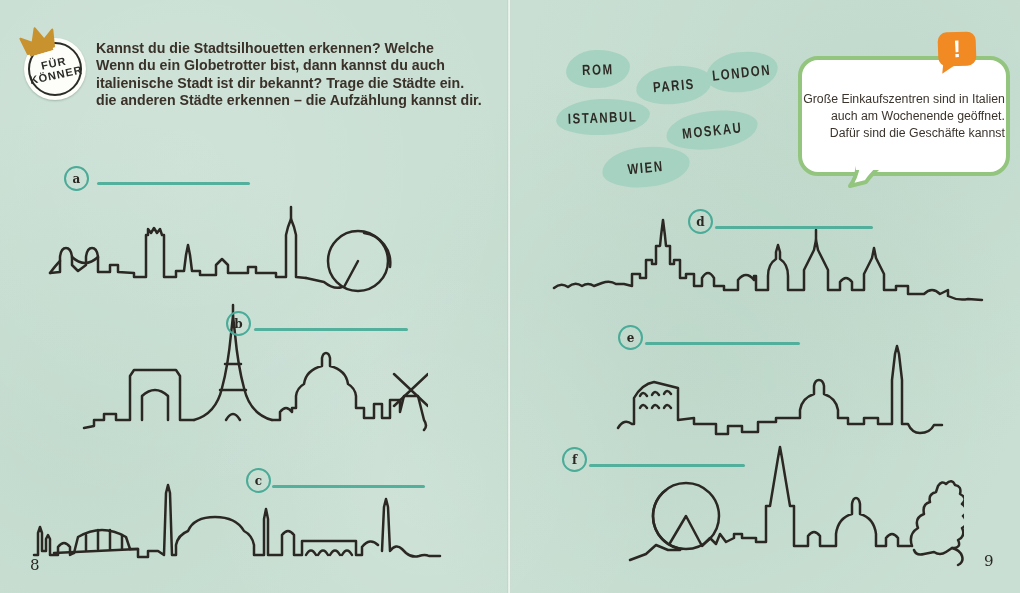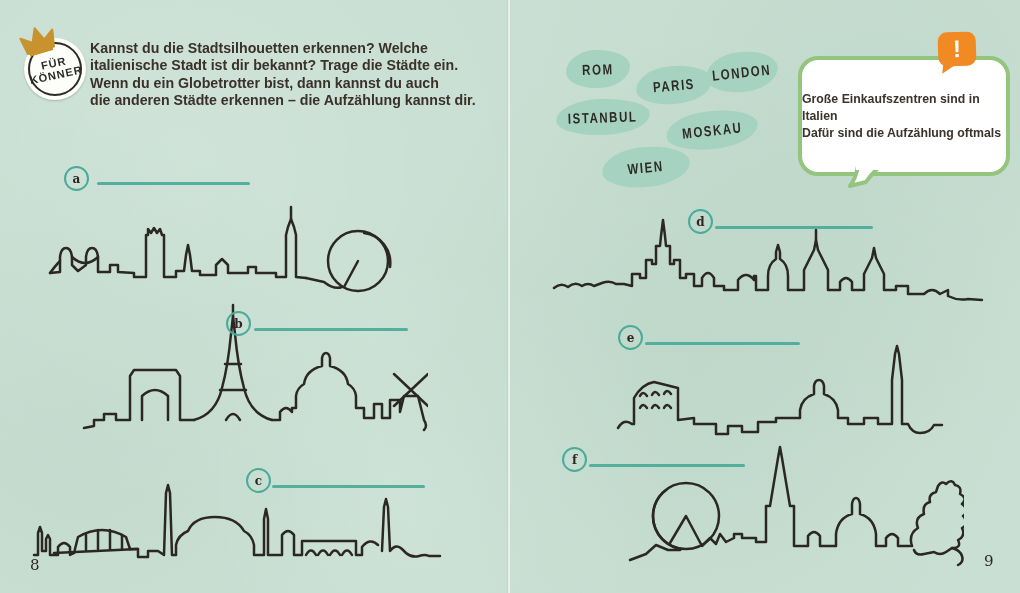--- a/index.html
+++ b/index.html
@@ -34,21 +34,21 @@
   .badge-ring{
     position:absolute;inset:4px;border:2px solid #2b2b27;border-radius:50%;
   }
   .badge-text{
     position:relative;transform:rotate(-12deg);text-align:center;
     font-weight:bold;font-size:11px;line-height:12px;letter-spacing:1px;color:#2b2b27;
   }
   .crown{position:absolute;left:2px;top:-4px;transform:rotate(-16deg);}
   
   .instructions{
-    position:absolute;left:90px;top:40px;width:370px;z-index:4;
+    position:absolute;left:96px;top:40px;width:370px;z-index:4;
     font-size:14.2px;font-weight:bold;color:#3a3129;line-height:17.4px;
   }
   .instr-line{white-space:nowrap;}
   
   .marker{
     position:absolute;width:21px;height:21px;border:2px solid #49ab98;border-radius:50%;
     background:rgba(255,255,255,0.0);display:flex;align-items:center;justify-content:center;
     font-family:"DejaVu Serif",serif;font-weight:bold;font-size:12px;color:#2b2722;z-index:5;
   }
   .blank{
@@ -72,21 +72,21 @@
   .pill-istanbul{left:556px;top:99px;width:94px;height:36px;transform:rotate(-2deg);}
   .pill-moskau{left:666px;top:111px;width:92px;height:38px;transform:rotate(-6deg);}
   .pill-wien{left:602px;top:147px;width:88px;height:40px;transform:rotate(-5deg);}
   
   .bubble{
     position:absolute;left:798px;top:56px;width:204px;height:112px;z-index:4;
     background:#ffffff;border:4px solid #93c57e;border-radius:20px;
     display:flex;align-items:center;justify-content:center;
   }
   .bubble-text{
-    text-align:left;font-size:12.3px;line-height:17px;color:#3a342c;font-weight:700;
+    text-align:right;font-size:12.3px;line-height:17px;color:#3a342c;font-weight:400;
   }
   .bubble-tail{position:absolute;left:846px;top:164px;z-index:5;}
   .alert{
     position:absolute;left:938px;top:32px;width:38px;height:34px;z-index:6;
     background:#f18a23;border-radius:9px;transform:rotate(-2deg);
     display:flex;align-items:center;justify-content:center;
   }
   .alert::after{
     content:"";position:absolute;left:4px;bottom:-8px;
     border-style:solid;border-width:10px 12px 0 0;border-color:#f18a23 transparent transparent transparent;
@@ -115,22 +115,22 @@
           <div>KÖNNER</div>
         </div>
       </div>
       <svg class="crown" width="36" height="28" viewBox="0 0 24 18">
         <path d="M3 16 L1 5 L8 10 L12 1 L16 10 L23 5 L21 16 Z M4 17.5 L20 17.5" fill="#c8932f" stroke="#c8932f" stroke-width="1.5" stroke-linejoin="round"></path>
       </svg>
     </div>
 
     <div class="instructions">
       <div class="instr-line">Kannst du die Stadtsilhouetten erkennen? Welche</div>
+      <div class="instr-line">Wenn du ein Globetrotter bist, dann kannst du auch</div>
       <div class="instr-line">italienische Stadt ist dir bekannt? Trage die Städte ein.</div>
-      <div class="instr-line">Wenn du ein Globetrotter bist, dann kannst du auch</div>
       <div class="instr-line">die anderen Städte erkennen – die Aufzählung kannst dir.</div>
     </div>
 
     <svg class="sky" style="left:48px;top:185px;" width="352" height="120" viewBox="0 0 352 120">
       <path d="M2 88 L12 87 L12 72 Q13 63 18 63 Q23 63 24 72 L24 80 L30 86 L38 80 L38 72 Q39 63 44 63 Q49 63 50 72 L50 87 L62 87 L62 80 L70 80 L70 87 L86 88 L86 92 L98 92 L98 50 L100 50 L100 44 L103 48 L106 43 L109 48 L112 44 L114 50 L116 50 L116 92 L128 92 L128 86 L136 86 L138 70 L140 60 L142 70 L144 86 L152 86 L152 90 L168 90 L168 80 L174 74 L180 80 L180 88 L200 88 L200 82 L208 82 L208 88 L228 88 L228 92 L238 92 L238 50 L240 42 L243 34 L246 42 L248 50 L248 92 L258 93"></path>
       <path d="M24 72 Q37 84 50 72"></path>
       <path d="M2 88 Q8 80 12 76"></path>
       <path d="M243 34 L243 22"></path>
       <path d="M258 93 L276 97 Q286 105 294 102"></path>
       <circle cx="310" cy="76" r="30"></circle>
@@ -196,21 +196,22 @@
     <div class="pill pill-moskau">
         <span>MOSKAU</span>
       </div>
     <div class="pill pill-wien">
         <span>WIEN</span>
       </div>
 
     <div class="bubble">
       <div class="bubble-text">
         <div>Große Einkaufszentren sind in Italien</div>
-        <div>Dafür sind die Aufzählung oftmals</div>
+        <div>auch am Wochenende geöffnet.</div>
+        <div>Dafür sind die Geschäfte kannst</div>
       </div>
     </div>
     <svg class="bubble-tail" width="40" height="26" viewBox="0 0 40 26">
       <path d="M4 22 Q10 14 12 2 L34 2 Q24 12 20 18 Z" fill="#ffffff" stroke="#93c57e" stroke-width="4" stroke-linejoin="round"></path>
       <rect x="10" y="0" width="26" height="6" fill="#ffffff"></rect>
     </svg>
     <div class="alert">
         <span>!</span>
       </div>
 

